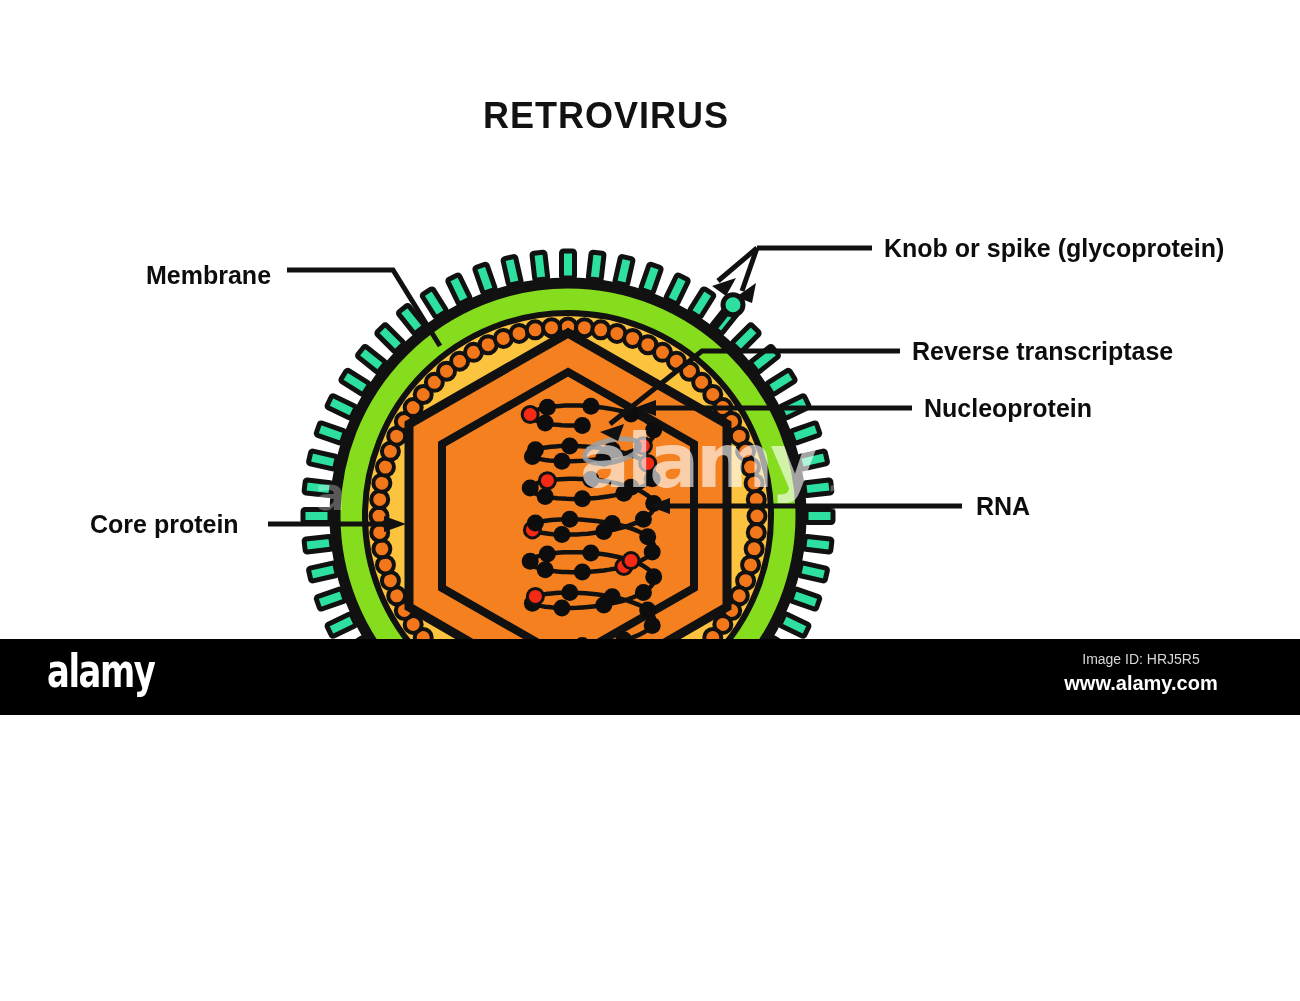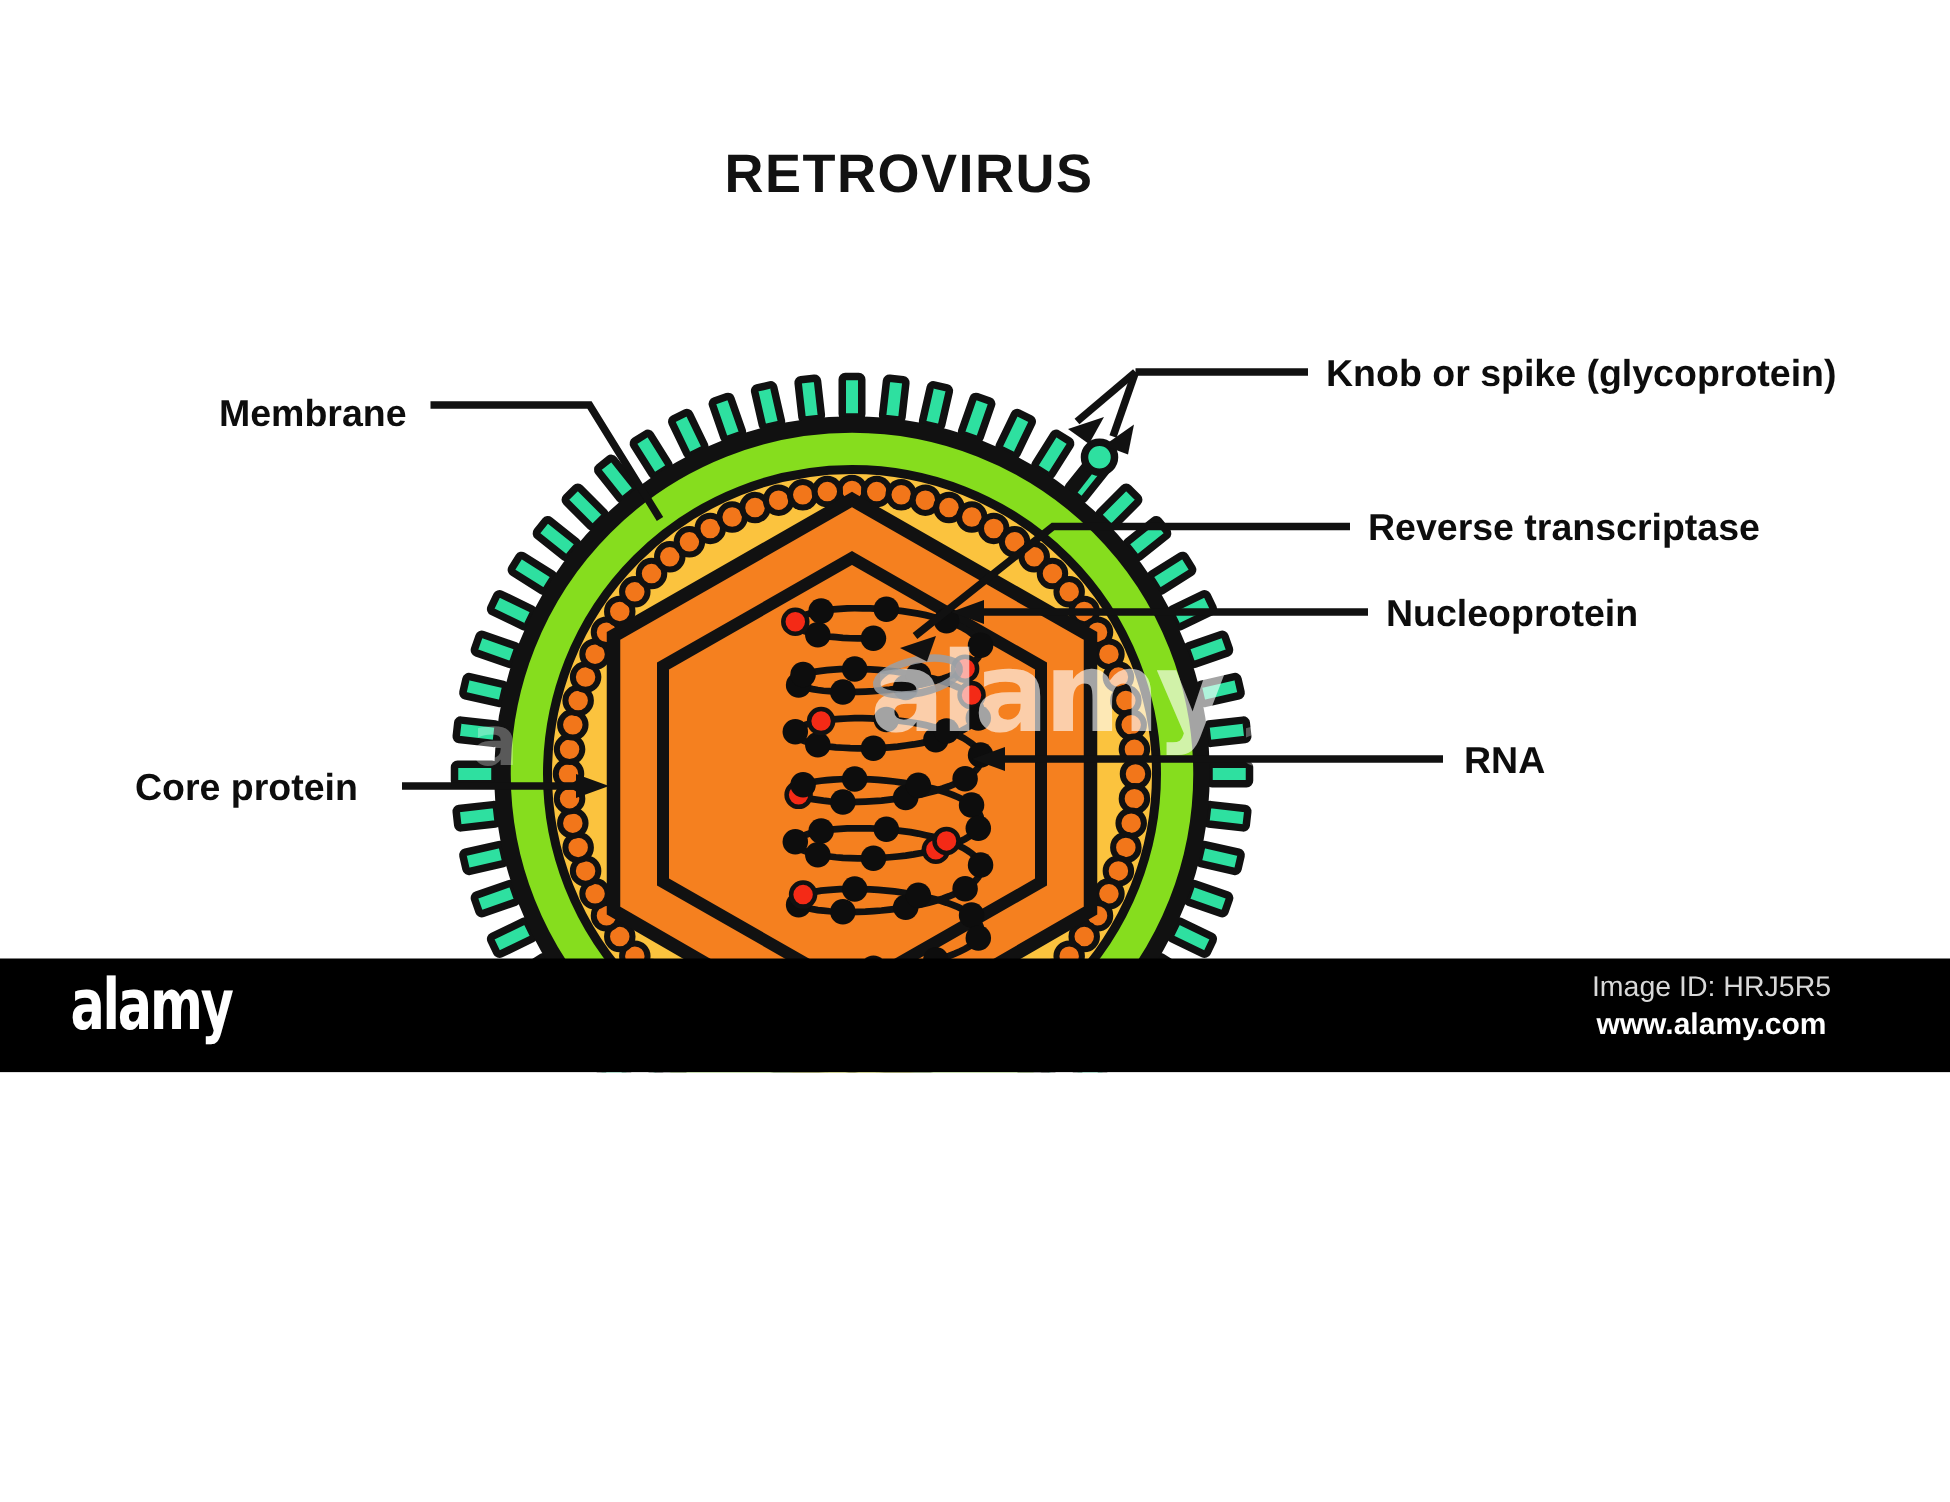--- a/index.html
+++ b/index.html
@@ -50,21 +50,21 @@
   .footer-right {
     position: absolute;
     right: 24px;
     top: 9px;
     text-align: center;
     width: 270px;
   }
   .img-id {
     color: #d8d8d8;
     font-family: "Liberation Sans", sans-serif;
-    font-size: 19px;
+    font-size: 14px;
     line-height: 22px;
     white-space: nowrap;
   }
   .img-url {
     color: #ffffff;
     font-family: "Liberation Sans", sans-serif;
     font-weight: bold;
     font-size: 20px;
     line-height: 26px;
     white-space: nowrap;

